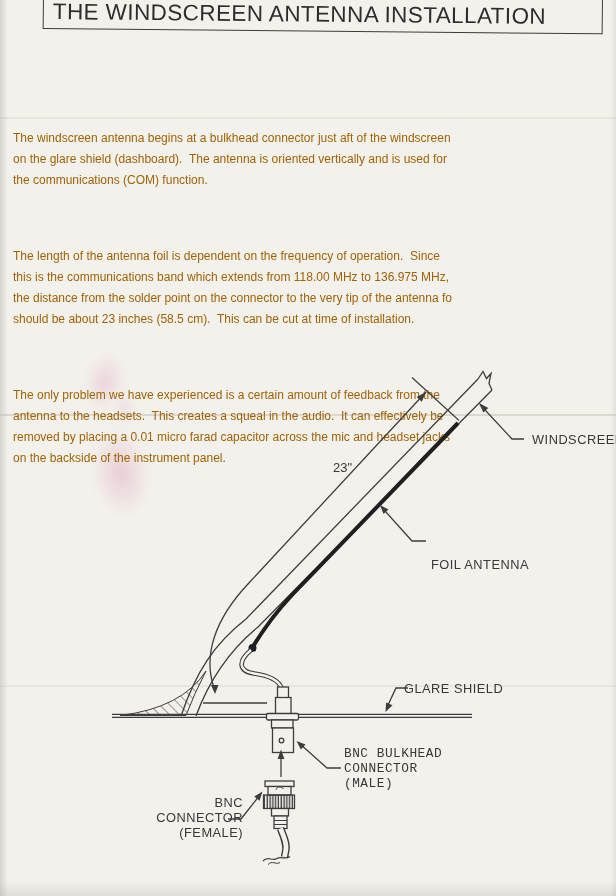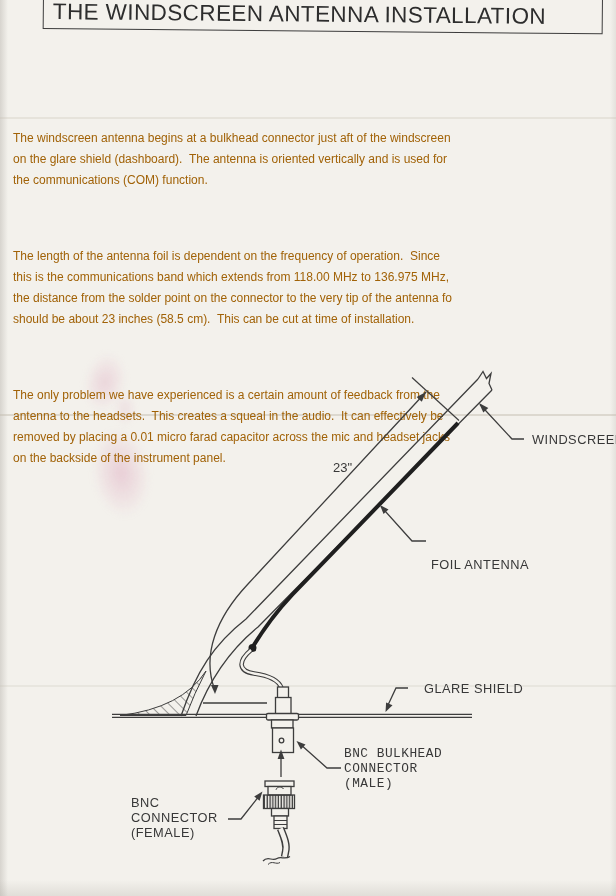--- a/index.html
+++ b/index.html
@@ -47,23 +47,23 @@
   .body-text p{margin:0 0 13px 0;}
 
   
   .dlabel{
     position:absolute;font-size:12.8px;letter-spacing:0.5px;color:#383838;
     white-space:pre;line-height:14.8px;
   }
   .dim-label{left:333px;top:461px;font-size:13px;letter-spacing:0px;}
   .windscreen-label{left:532px;top:433px;}
   .foil-label{left:431px;top:534px;margin-top:24px;}
-  .glare-label{left:424px;top:682px;}
+  .glare-label{left:404px;top:682px;}
   .bnc-male-label{left:344px;top:747px;font-family:Liberation Mono, monospace;}
-  .bnc-female-label{left:131px;top:796px;width:112px;text-align:left;}
+  .bnc-female-label{left:131px;top:796px;width:112px;text-align:right;}
 
   svg.diagram{position:absolute;left:0;top:0;}
 </style>
 </head>
 <body>
 
 <div class="scan-root">
 
   <div class="edge-left"></div>
   <div class="edge-right"></div>

